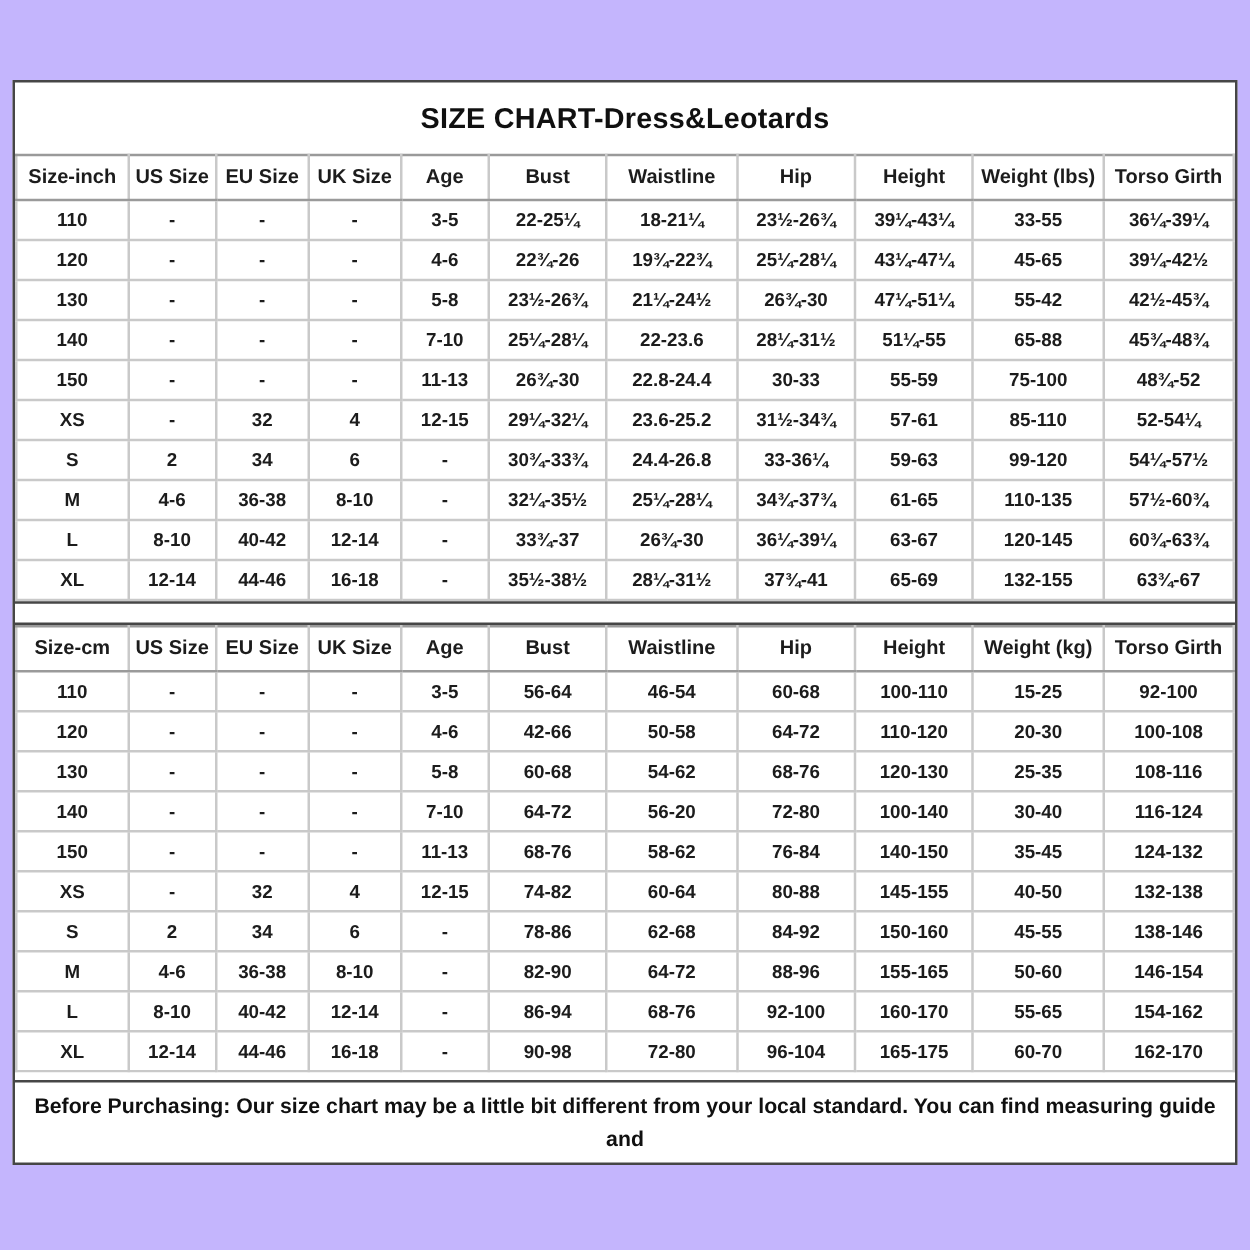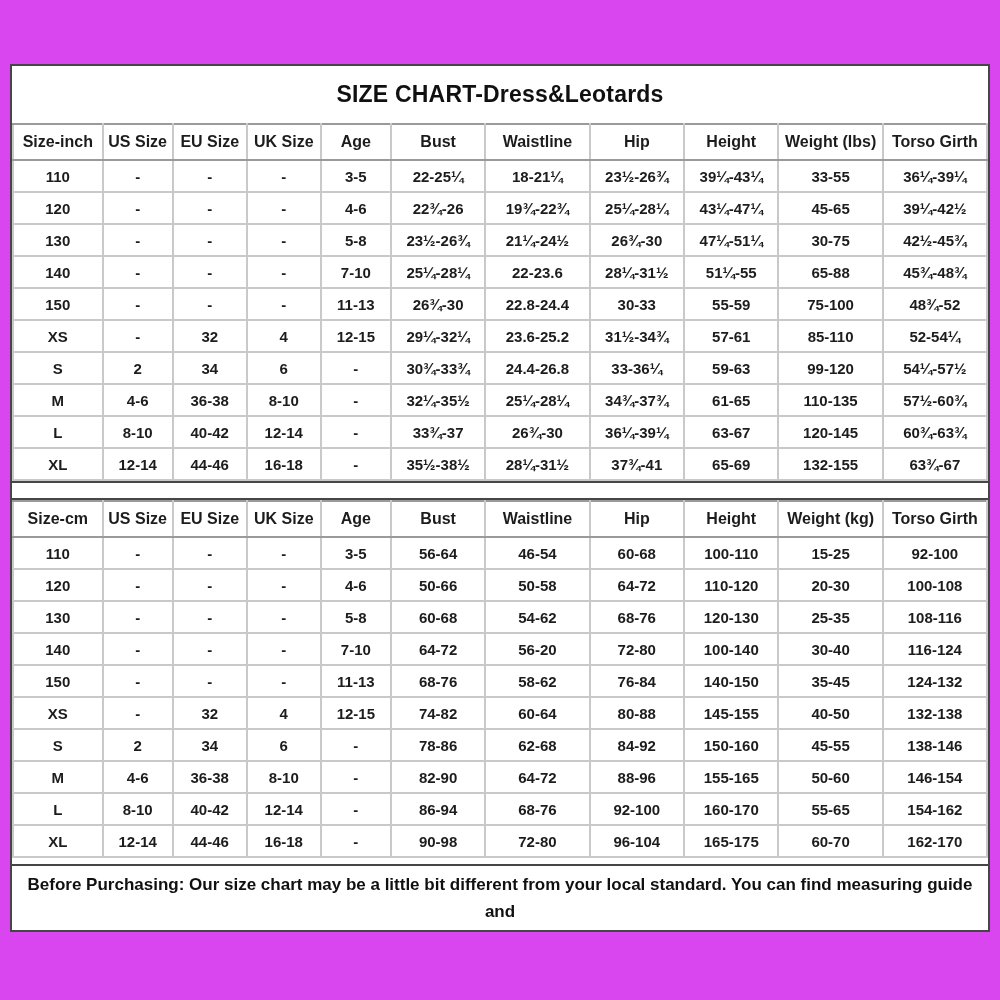--- a/index.html
+++ b/index.html
@@ -8,21 +8,21 @@
     background: #ffffff;
     width: 1000px;
     height: 1000px;
     font-family: "Liberation Sans", sans-serif;
     color: #1c1c1c;
   }
   .sheet {
     position: relative;
     width: 1000px;
     height: 1000px;
-    background: #d946ef;
+    background: #c4b5fd;
   }
   .chart-box {
     position: absolute;
     left: 10px;
     top: 64px;
     width: 976px;
     border: 2px solid #464646;
     background: #ffffff;
     box-sizing: content-box;
   }
@@ -158,21 +158,21 @@
           <tr>
             <td>130</td>
             <td>-</td>
             <td>-</td>
             <td>-</td>
             <td>5-8</td>
             <td>23½-26¾</td>
             <td>21¼-24½</td>
             <td>26¾-30</td>
             <td>47¼-51¼</td>
-            <td>30-75</td>
+            <td>55-42</td>
             <td>42½-45¾</td>
           </tr>
           <tr>
             <td>140</td>
             <td>-</td>
             <td>-</td>
             <td>-</td>
             <td>7-10</td>
             <td>25¼-28¼</td>
             <td>22-23.6</td>
@@ -306,21 +306,21 @@
             <td>100-110</td>
             <td>15-25</td>
             <td>92-100</td>
           </tr>
           <tr>
             <td>120</td>
             <td>-</td>
             <td>-</td>
             <td>-</td>
             <td>4-6</td>
-            <td>50-66</td>
+            <td>42-66</td>
             <td>50-58</td>
             <td>64-72</td>
             <td>110-120</td>
             <td>20-30</td>
             <td>100-108</td>
           </tr>
           <tr>
             <td>130</td>
             <td>-</td>
             <td>-</td>

